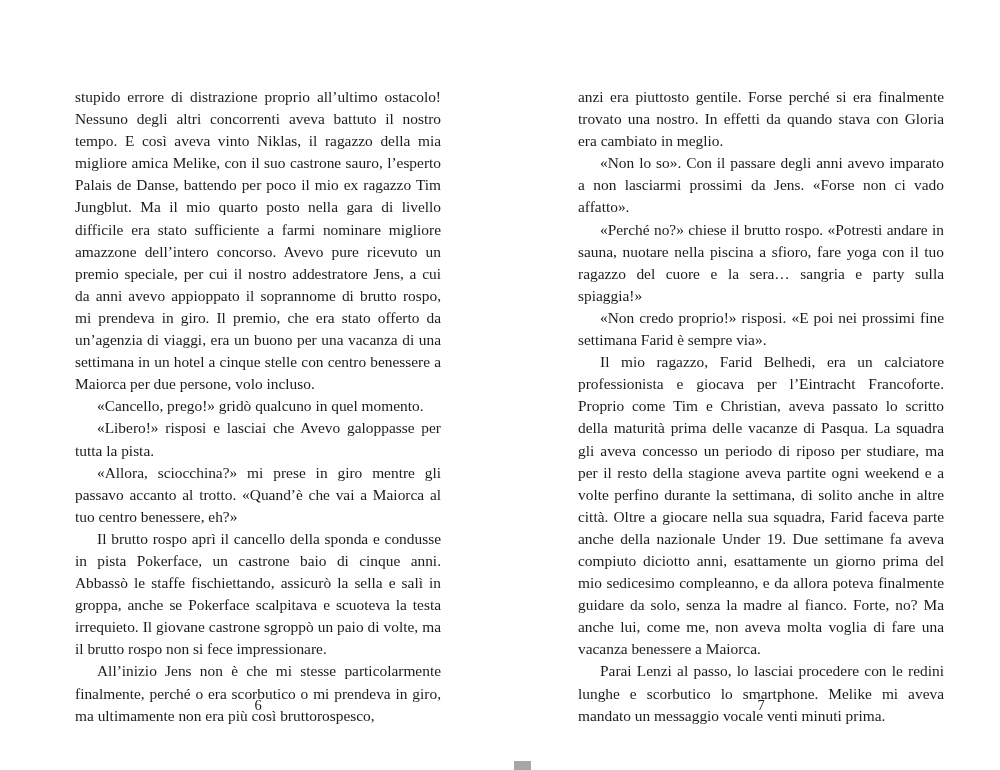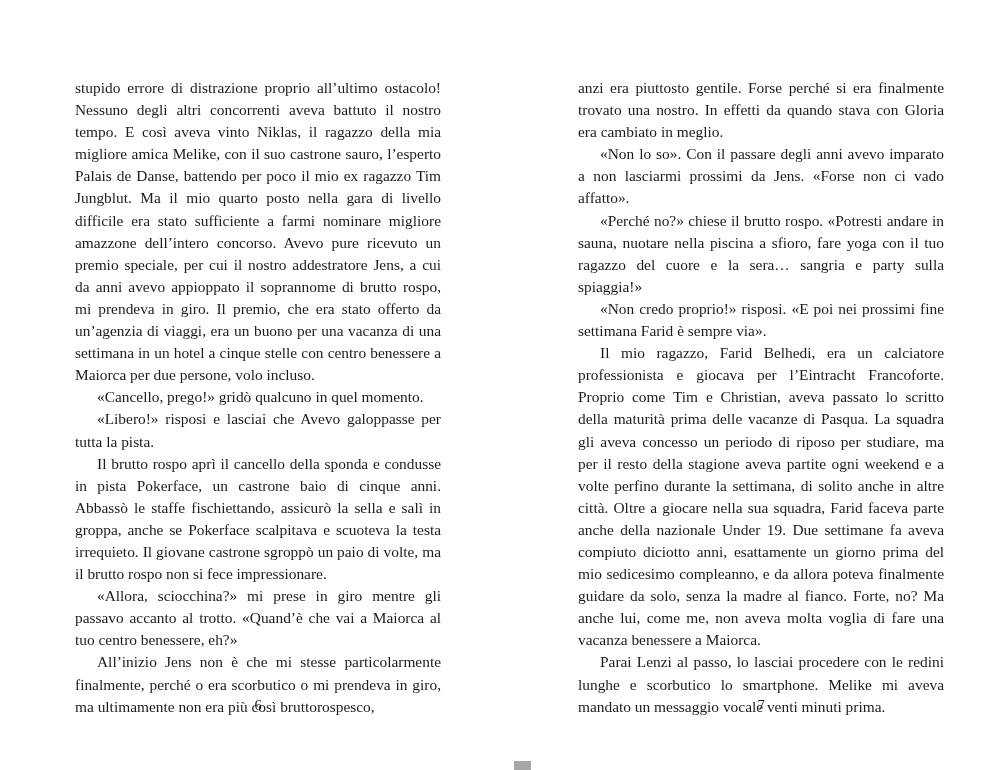--- a/index.html
+++ b/index.html
@@ -29,21 +29,21 @@
   }
   .page-text p {
     margin: 0;
     font-size: 15.4px;
     line-height: 22.1px;
     text-align: justify;
     text-indent: 22px;
     -webkit-hyphens: auto;
     hyphens: auto;
   }
-  .page-text p.continuation { text-indent: 0; }
+  .page-text p.continuation { text-indent: 0; margin-top: 9px; }
   .page-number {
     position: absolute;
     top: 697px;
     left: 0;
     width: 100%;
     text-align: center;
     font-size: 14.5px;
     color: #1b1b1b;
   }
   .bottom-control {
@@ -56,22 +56,22 @@
   }
 </style>
 </head>
 <body>
 
 <div class="page page--left">
   <div class="page-text">
     <p class="continuation">stupido errore di distrazione proprio all’ultimo ostacolo! Nessuno degli altri concorrenti aveva battuto il nostro tempo. E così aveva vinto Niklas, il ragazzo della mia migliore amica Melike, con il suo castrone sauro, l’esperto Palais de Danse, battendo per poco il mio ex ragazzo Tim Jungblut. Ma il mio quarto posto nella gara di livello difficile era stato sufficiente a farmi nominare migliore amazzone dell’intero concorso. Avevo pure ricevuto un premio speciale, per cui il nostro addestratore Jens, a cui da anni avevo appioppato il soprannome di brutto rospo, mi prendeva in giro. Il premio, che era stato offerto da un’agenzia di viaggi, era un buono per una vacanza di una settimana in un hotel a cinque stelle con centro benessere a Maiorca per due persone, volo incluso.</p>
     <p>«Cancello, prego!» gridò qualcuno in quel momento.</p>
     <p>«Libero!» risposi e lasciai che Avevo galoppasse per tutta la pista.</p>
+    <p>«Allora, sciocchina?» mi prese in giro mentre gli passavo accanto al trotto. «Quand’è che vai a Maiorca al tuo centro benessere, eh?»</p>
     <p>Il brutto rospo aprì il cancello della sponda e condusse in pista Pokerface, un castrone baio di cinque anni. Abbassò le staffe fischiettando, assicurò la sella e salì in groppa, anche se Pokerface scalpitava e scuoteva la testa irrequieto. Il giovane castrone sgroppò un paio di volte, ma il brutto rospo non si fece impressionare.</p>
-    <p>«Allora, sciocchina?» mi prese in giro mentre gli passavo accanto al trotto. «Quand’è che vai a Maiorca al tuo centro benessere, eh?»</p>
     <p>All’inizio Jens non è che mi stesse particolarmente finalmente, perché o era scorbutico o mi prendeva in giro, ma ultimamente non era più così bruttorospesco,</p>
   </div>
   <div class="page-number">6</div>
 </div>
 
 <div class="page page--right">
   <div class="page-text">
     <p class="continuation">anzi era piuttosto gentile. Forse perché si era finalmente trovato una nostro. In effetti da quando stava con Gloria era cambiato in meglio.</p>
     <p>«Non lo so». Con il passare degli anni avevo imparato a non lasciarmi prossimi da Jens. «Forse non ci vado affatto».</p>
     <p>«Perché no?» chiese il brutto rospo. «Potresti andare in sauna, nuotare nella piscina a sfioro, fare yoga con il tuo ragazzo del cuore e la sera… sangria e party sulla spiaggia!»</p>

